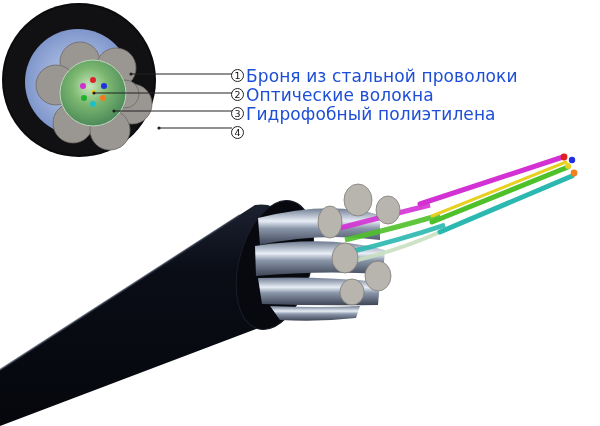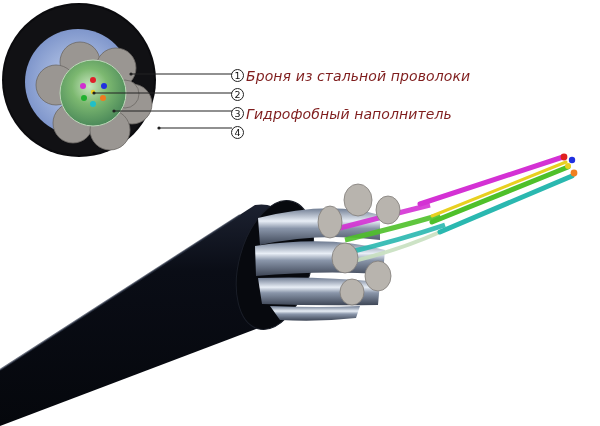--- a/index.html
+++ b/index.html
@@ -1,21 +1,21 @@
 <!DOCTYPE html>
 <html><head>
 <meta charset="utf-8">
 <style>
   html, body { margin: 0; padding: 0; background: #ffffff; }
   body { width: 600px; height: 426px; position: relative; overflow: hidden; font-family: "DejaVu Sans", sans-serif; }
   .stage { position: absolute; left: 0; top: 0; width: 600px; height: 426px; }
   .labels { position: absolute; left: 231px; top: 66px; }
   .label-row { position: relative; height: 19px; display: flex; align-items: center; white-space: nowrap; }
   .num { display: inline-flex; align-items: center; justify-content: center; width: 13px; height: 13px; border: 1.2px solid #222; border-radius: 50%; font-size: 9.5px; line-height: 1; color: #111; margin-right: 2px; box-sizing: border-box; }
-  .txt { font-size: 14px; color: #7f1d1d; letter-spacing: 0.1px; font-style: italic; }
+  .txt { font-size: 17px; color: #1d4ed8; letter-spacing: 0.1px; }
 </style>
 </head>
 <body>
 
 <div class="stage">
   <svg width="600" height="426" viewBox="0 0 600 426" xmlns="http://www.w3.org/2000/svg">
     <defs>
       <radialGradient id="gel" cx="45%" cy="40%" r="60%">
         <stop offset="0%" stop-color="#c8e6c0"></stop>
         <stop offset="45%" stop-color="#7cb870"></stop>
@@ -115,22 +115,23 @@
     </g>
   </svg>
 
   <div class="labels">
     <div class="label-row">
       <span class="num">1</span>
       <span class="txt">Броня из стальной проволоки</span>
     </div>
     <div class="label-row">
       <span class="num">2</span>
+      <span class="txt">Оптические волокна</span>
     </div>
     <div class="label-row">
       <span class="num">3</span>
-      <span class="txt">Гидрофобный наполнитель</span>
+      <span class="txt">Гидрофобный полиэтилена</span>
     </div>
     <div class="label-row">
       <span class="num">4</span>
     </div>
   </div>
 </div>
 
 </body></html>

